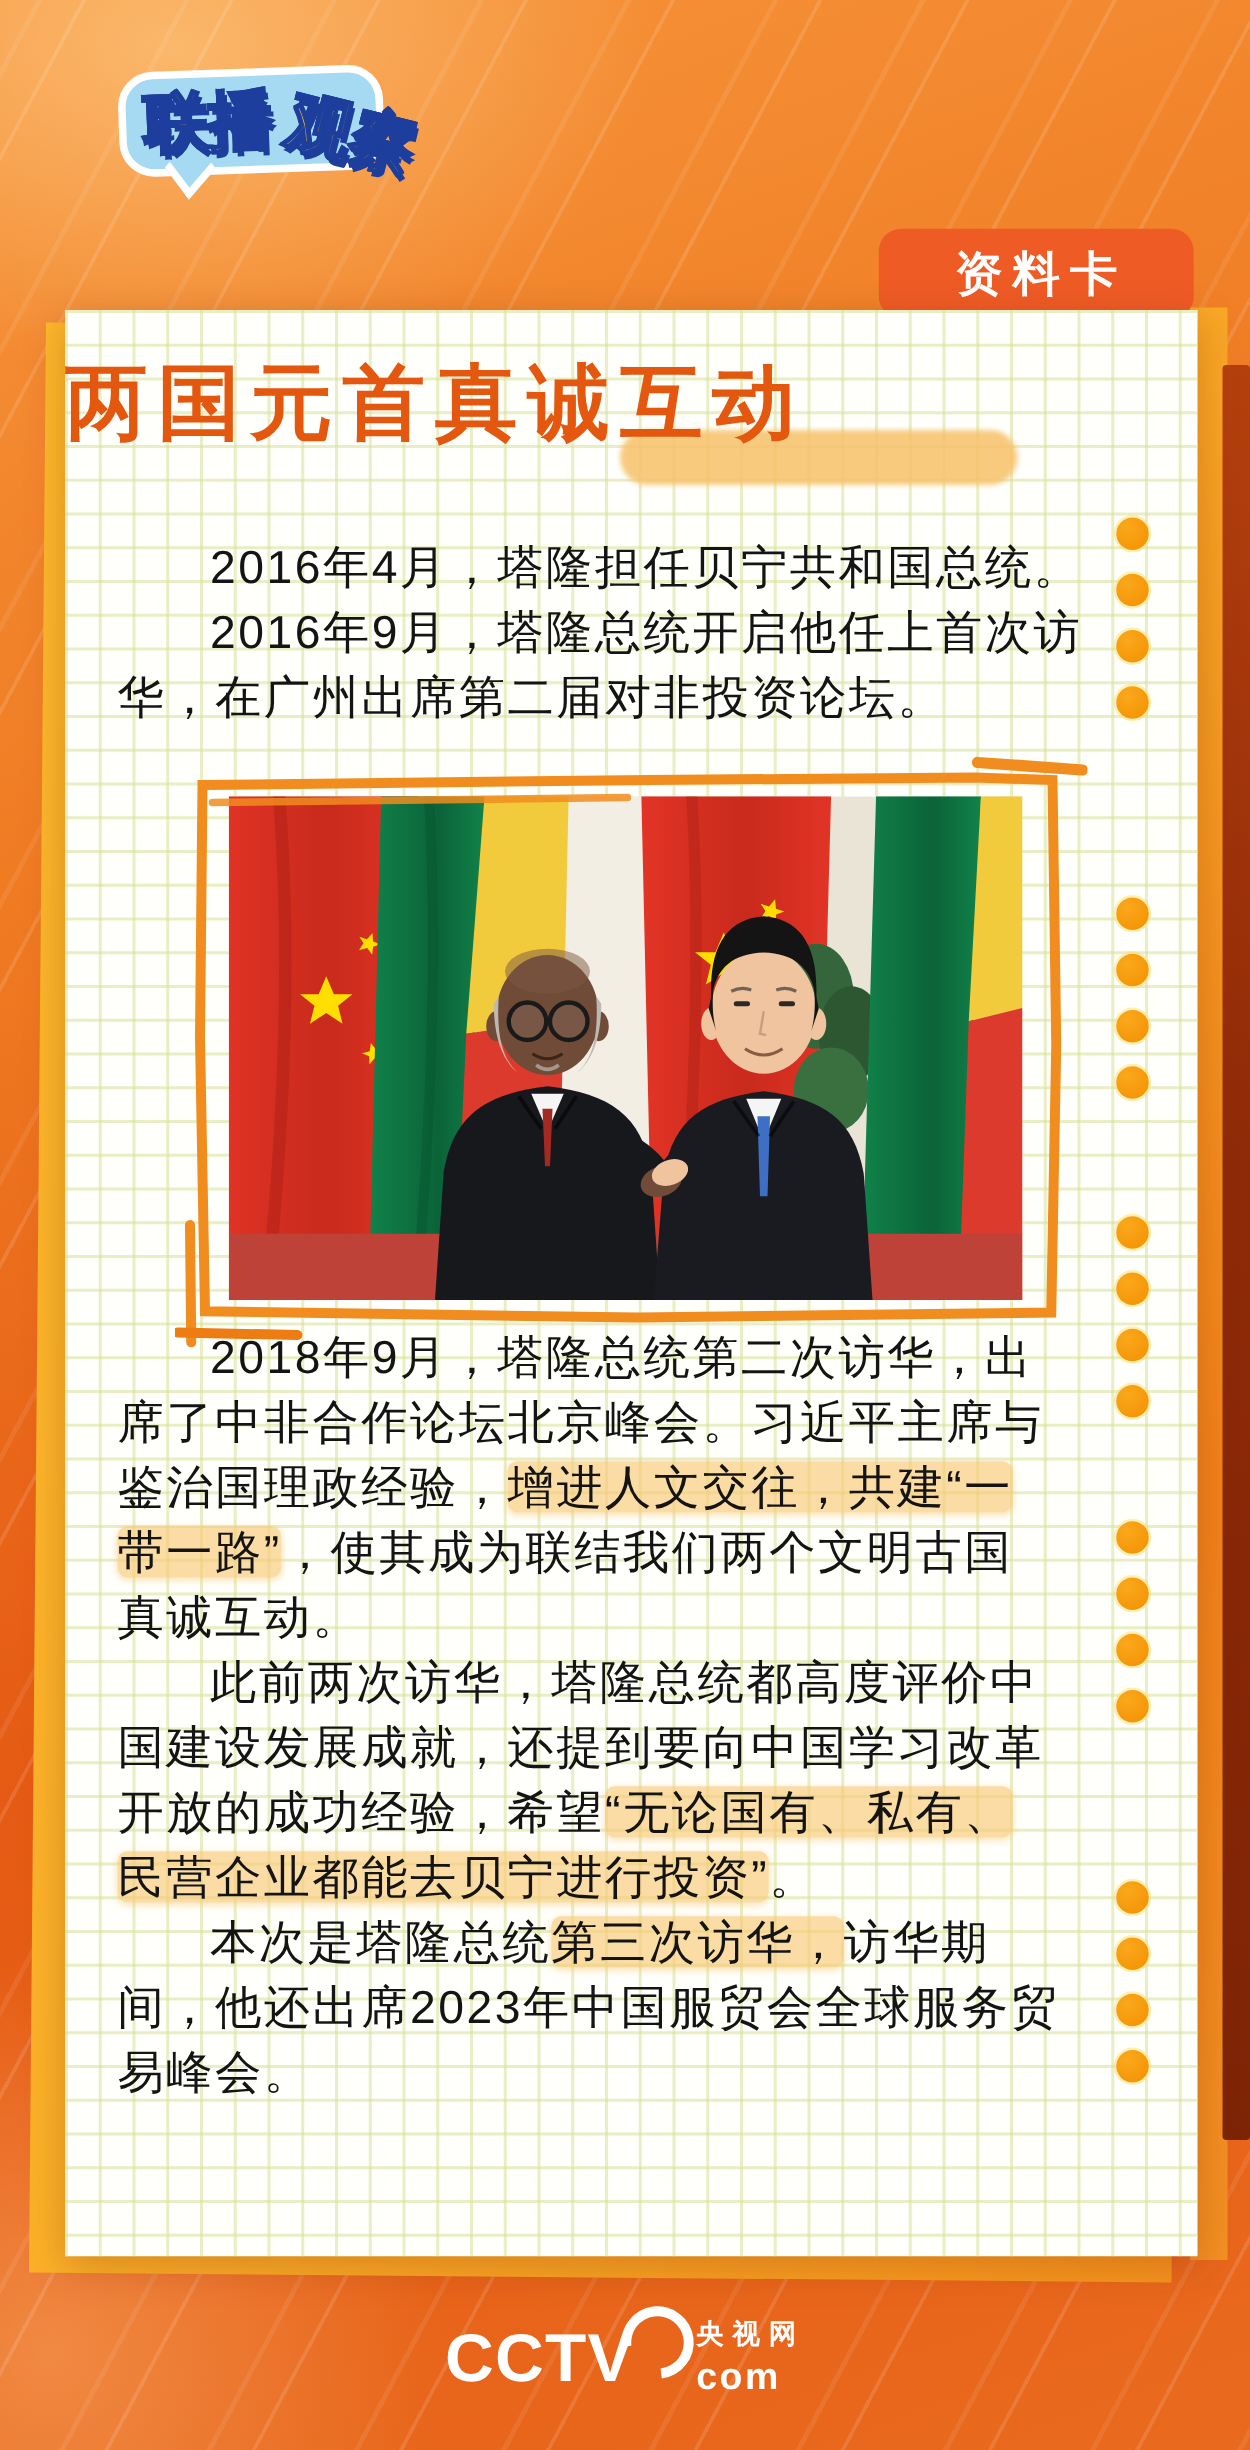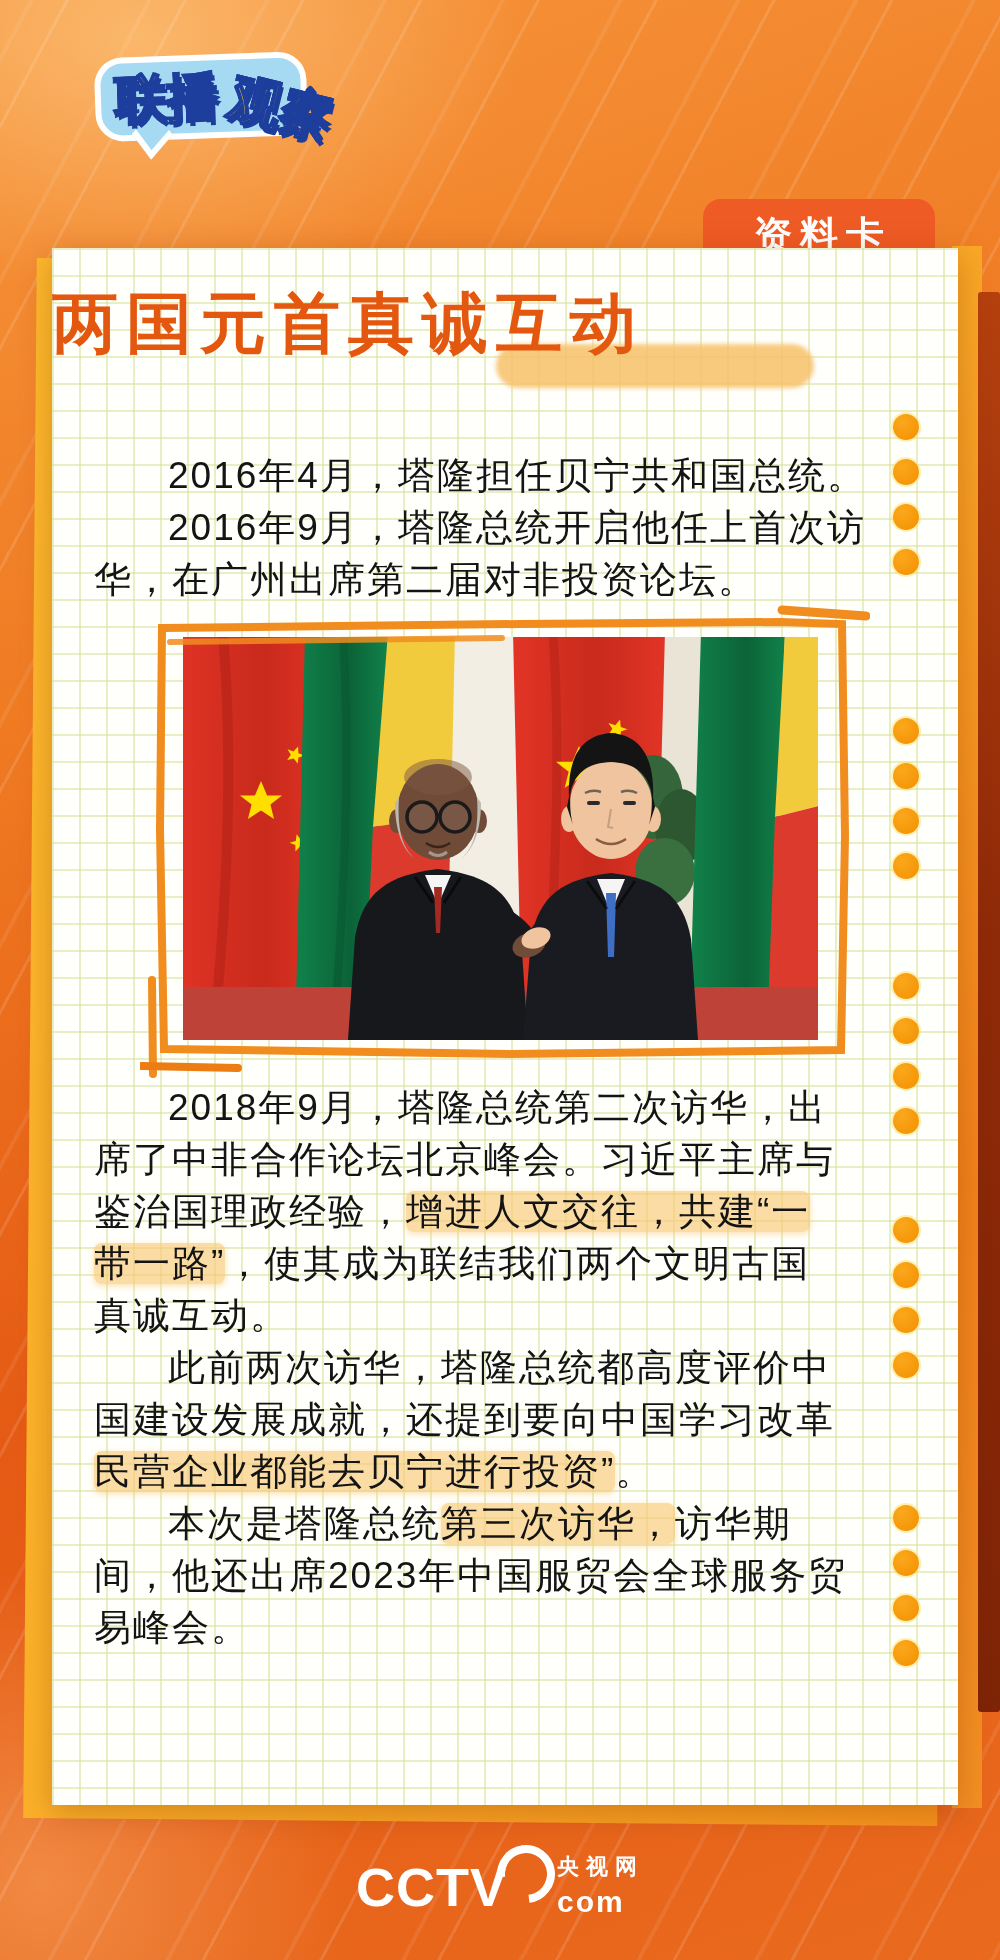--- a/index.html
+++ b/index.html
@@ -31,43 +31,43 @@
   .logo-bubble{position:absolute;left:0;top:6px;width:212px;height:84px;background:#A6DAF3;
     border:6px solid #fff;border-radius:28px;}
   .logo-bubble::after{content:"";position:absolute;left:34px;bottom:-16px;width:26px;height:26px;
     background:#A6DAF3;border-right:6px solid #fff;border-bottom:6px solid #fff;transform:rotate(55deg) skew(12deg);}
   .logo-txt{position:absolute;font-weight:900;font-size:52px;line-height:1;color:#FFC629;
     -webkit-text-stroke:2px #1D3E9C;
     text-shadow:3px 4px 0 #1D3E9C,-1px -1px 0 #1D3E9C,1px -1px 0 #1D3E9C,-1px 1px 0 #1D3E9C;}
   .logo-part1{left:20px;top:22px;}
   .logo-part2{left:134px;top:36px;transform:rotate(16deg);}
   
-  .badge{position:absolute;left:703px;top:183px;width:232px;height:72px;background:#EF5B25;
+  .badge{position:absolute;left:703px;top:183px;width:252px;height:72px;background:#EF5B25;
     border-radius:18px;color:#fff;font-size:38px;font-weight:700;letter-spacing:8px;
-    display:flex;align-items:center;justify-content:center;padding-left:8px;z-index:1;margin-top:16px;}
+    display:flex;align-items:center;justify-content:center;padding-left:8px;z-index:1;}
   
   .under-card{position:absolute;left:30px;top:262px;width:914px;height:1560px;
     background:linear-gradient(100deg,#FDB92C,#F7941D);transform:rotate(.5deg);z-index:1;}
   .card{position:absolute;left:52px;top:248px;width:906px;height:1557px;z-index:2;
     background:
       linear-gradient(rgba(216,224,150,.55) 2px, transparent 2px),
       linear-gradient(90deg, rgba(216,224,150,.55) 2px, transparent 2px),
       #FFFFFC;
     background-size:27px 27px;
     box-shadow:0 8px 30px rgba(110,35,0,.28);}
   
   .title{position:absolute;left:52px;top:278px;width:906px;z-index:4;
     font-family:"Liberation Serif","DejaVu Serif",serif;font-weight:900;font-size:66px;
     letter-spacing:8px;color:#E4570F;line-height:92px;}
   .title-brush{position:absolute;left:444px;top:66px;width:318px;height:44px;border-radius:22px;
     background:#F7C169;opacity:.85;filter:blur(2px);z-index:-1;}
   .title span{position:relative;}
   
   .article{position:absolute;left:94px;width:860px;z-index:4;color:#141414;
-    font-size:37px;line-height:52px;letter-spacing:2px;margin-top:22px;}
+    font-size:37px;line-height:52px;letter-spacing:2px;}
   #article-1{top:428px;}
   #article-2{top:1060px;}
   .line{white-space:nowrap;height:52px;}
   .line.first{padding-left:74px;}
   .line .hl{background:rgba(248,198,112,.62);border-radius:8px;
     box-shadow:0 2px 6px rgba(248,198,112,.55);}
   
   .photo{position:absolute;left:183px;top:637px;width:635px;height:403px;z-index:4;overflow:hidden;}
   .frame{position:absolute;left:140px;top:598px;width:730px;height:480px;z-index:5;pointer-events:none;}
   
@@ -115,20 +115,21 @@
       <div class="line"><span>华，在广州出席第二届对非投资论坛。</span></div>
     </div>
   <div class="article" id="article-2">
       <div class="line first"><span>2018年9月，塔隆总统第二次访华，出</span></div>
       <div class="line"><span>席了中非合作论坛北京峰会。习近平主席与</span></div>
       <div class="line"><span>鉴治国理政经验，</span><span class="hl">增进人文交往，共建“一</span></div>
       <div class="line"><span class="hl">带一路”</span><span>，使其成为联结我们两个文明古国</span></div>
       <div class="line"><span>真诚互动。</span></div>
       <div class="line first"><span>此前两次访华，塔隆总统都高度评价中</span></div>
       <div class="line"><span>国建设发展成就，还提到要向中国学习改革</span></div>
+      <div class="line"><span>开放的成功经验，希望</span><span class="hl">“无论国有、私有、</span></div>
       <div class="line"><span class="hl">民营企业都能去贝宁进行投资”</span><span>。</span></div>
       <div class="line first"><span>本次是塔隆总统</span><span class="hl">第三次访华，</span><span>访华期</span></div>
       <div class="line"><span>间，他还出席2023年中国服贸会全球服务贸</span></div>
       <div class="line"><span>易峰会。</span></div>
     </div>
 
   <div class="photo">
     <svg width="635" height="403" viewBox="0 0 635 403">
       <defs>
         <linearGradient id="gRed" x1="0" y1="0" x2="1" y2="0">

